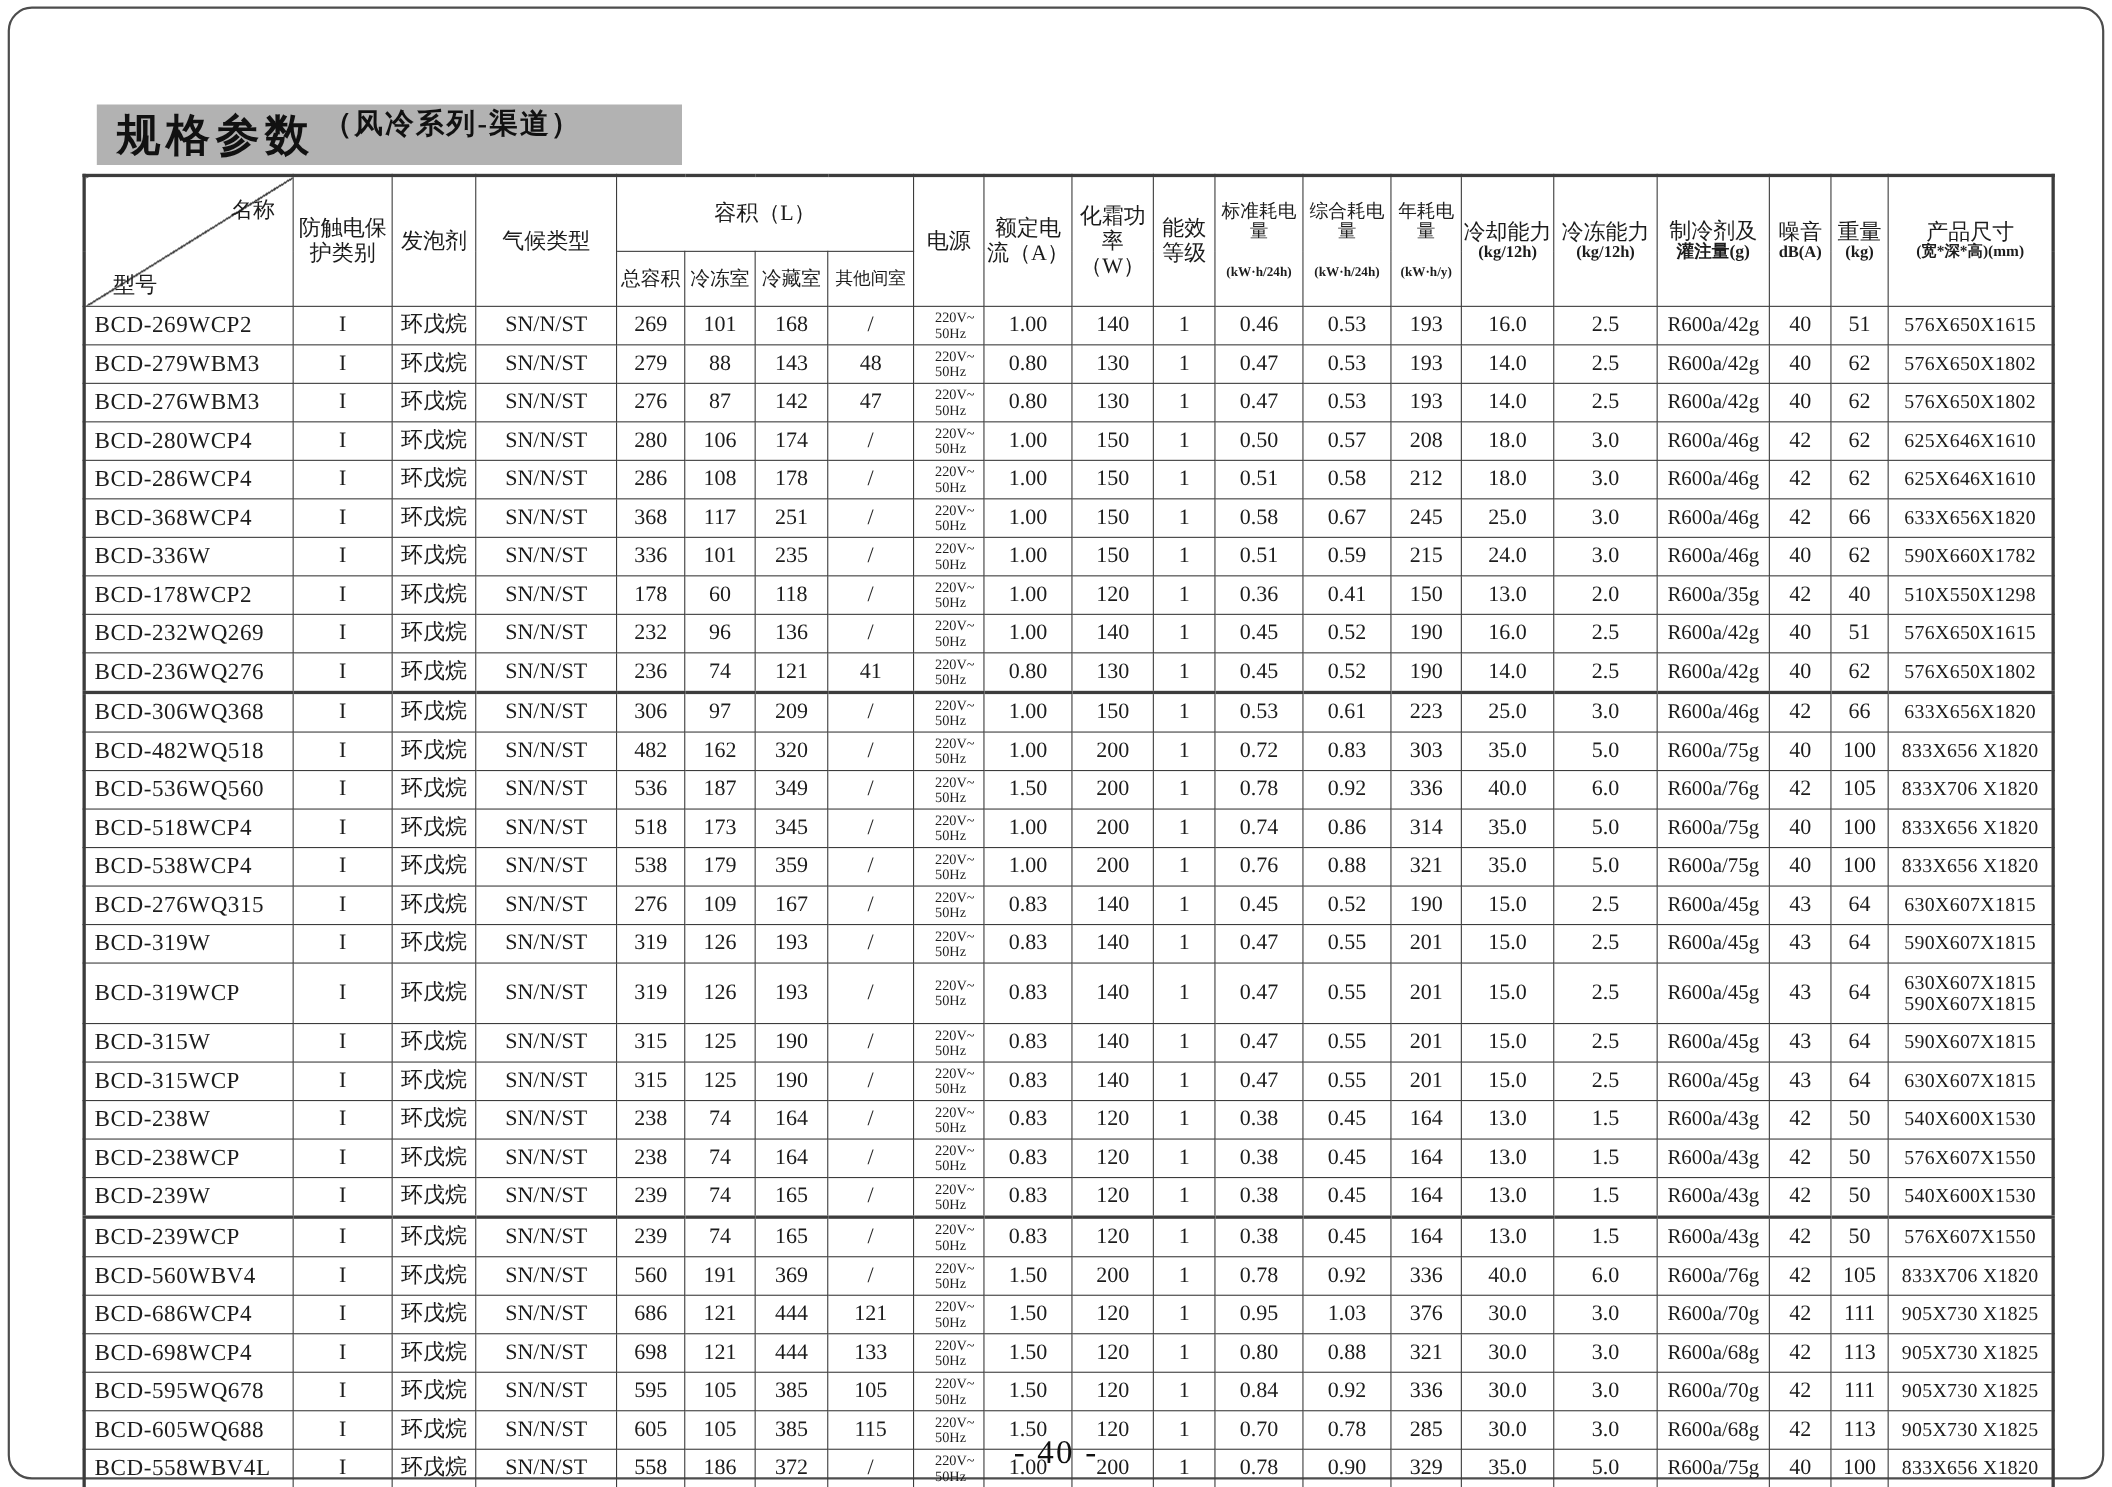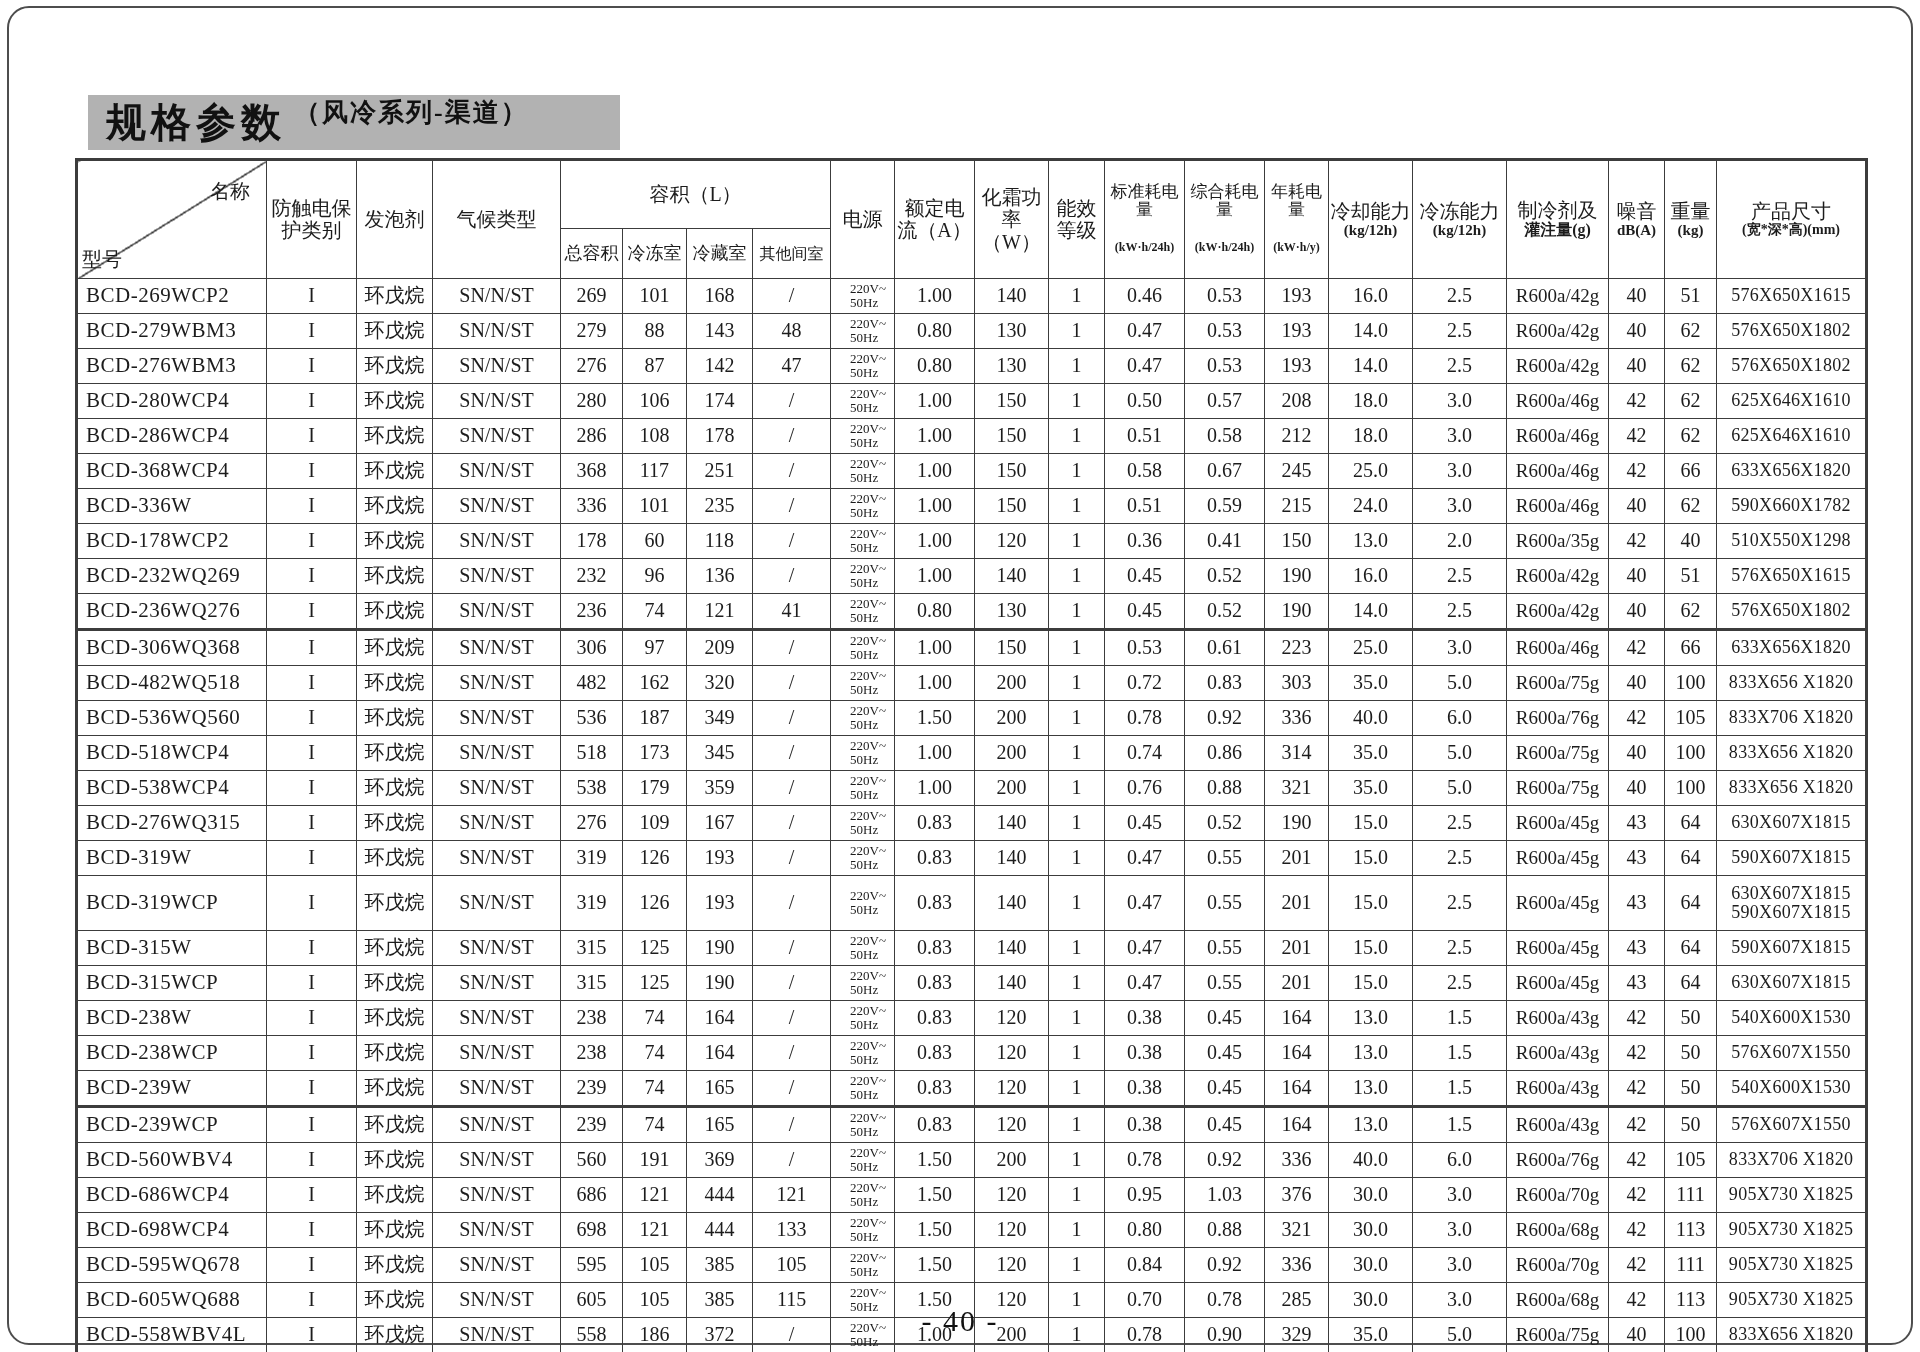--- a/index.html
+++ b/index.html
@@ -45,21 +45,21 @@
   .spec td.col-dims{font-size:18px;letter-spacing:.3px;margin-top:24px;}
   .spec tr.tall td{height:54px;}
   .spec tr.thick-top td{border-top-width:3px;}
   th.diag{
     position:relative;
     background-image:linear-gradient(to bottom right,
       transparent calc(50% - 0.8px),#3c3c3c calc(50% - 0.8px),
       #3c3c3c calc(50% + 0.8px),transparent calc(50% + 0.8px));
   }
   th.diag .name-label{position:absolute;top:19px;right:16px;font-size:20px;}
-  th.diag .model-label{position:absolute;bottom:7px;left:4px;font-size:20px;}
+  th.diag .model-label{position:absolute;bottom:7px;left:25px;font-size:20px;}
   .page-num{
     position:absolute;left:0;right:0;top:1304px;text-align:center;
     font-size:30px;letter-spacing:2px;color:#111;
   }
 </style>
 </head>
 <body>
 
 <div class="page-border"></div>
 

